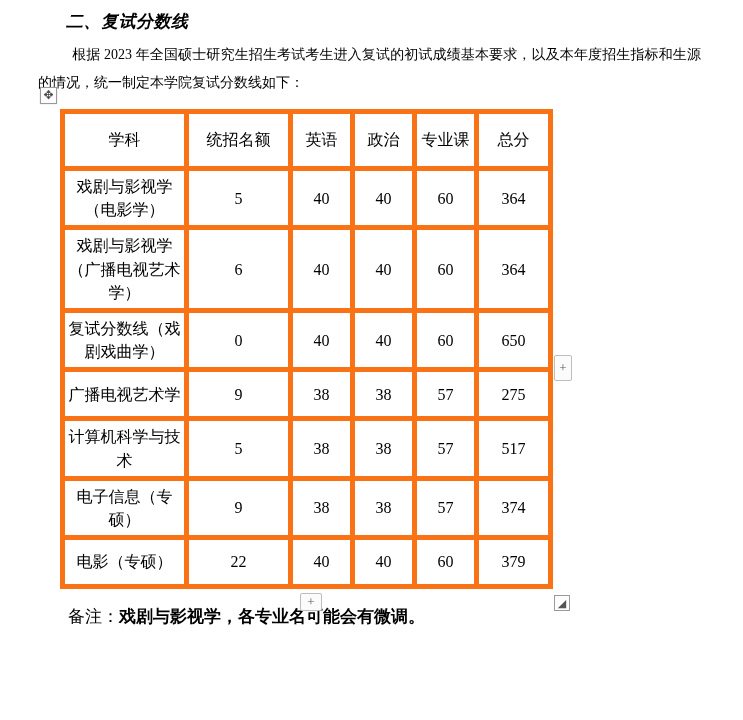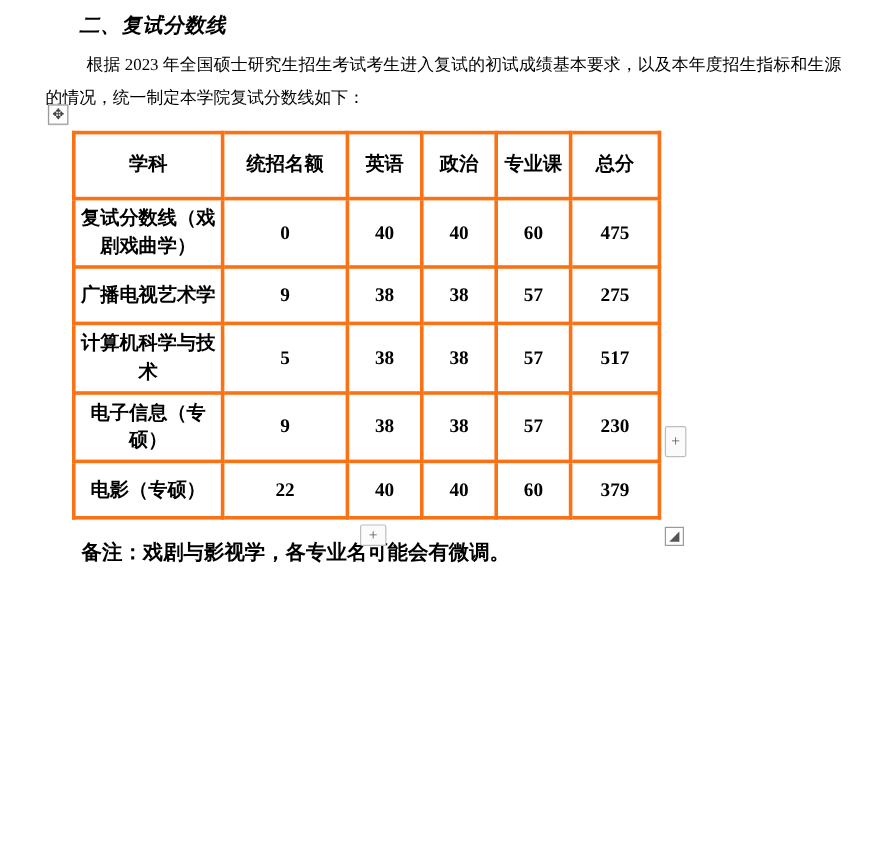--- a/index.html
+++ b/index.html
@@ -46,25 +46,25 @@
     margin: 12px 0 0 22px;
     width: 488px;
   }
   table.scores {
     border-collapse: collapse;
     width: 488px;
     table-layout: fixed;
     background: #fff;
   }
   table.scores td, table.scores th {
-    border: 3px solid #f97316;
+    border: 5px solid #f97316;
     text-align: center;
     vertical-align: middle;
     font-size: 16px;
-    font-weight: bold;
+    font-weight: normal;
     padding: 4px 2px;
     line-height: 1.45;
   }
   table.scores tr.header td {
     height: 44px;
   }
   table.scores tr.body-row td {
     height: 36px;
   }
   col.c0 { width: 124px; }
@@ -132,21 +132,21 @@
     font-size: 13px;
     line-height: 24px;
     text-align: center;
     box-sizing: border-box;
   }
   .note {
     font-size: 17px;
     font-weight: bold;
     margin: 16px 0 0 30px;
   }
-  .note .label { font-weight: bold; }
+  .note .label { font-weight: normal; }
 </style>
 </head>
 <body>
 
 <div class="page">
 
   <div class="section-heading">二、复试分数线</div>
 
   <div class="para"><span class="indent"></span><span>根据 2023 年全国硕士研究生招生考试考生进入复试的初试成绩基本要求，以及本年度招生指标和生源的情况，统一制定本学院复试分数线如下：</span></div>
 
@@ -166,29 +166,45 @@
       <tbody>
         <tr class="header">
           <td>学科</td>
           <td>统招名额</td>
           <td>英语</td>
           <td>政治</td>
           <td>专业课</td>
           <td>总分</td>
         </tr>
 
-
+        <tr class="body-row">
+          <td>戏剧与影视学（电影学）</td>
+          <td>5</td>
+          <td>40</td>
+          <td>40</td>
+          <td>60</td>
+          <td>364</td>
+        </tr>
+
+        <tr class="body-row">
+          <td>戏剧与影视学（广播电视艺术学）</td>
+          <td>6</td>
+          <td>40</td>
+          <td>40</td>
+          <td>60</td>
+          <td>364</td>
+        </tr>
 
         <tr class="body-row">
           <td>复试分数线（戏剧戏曲学）</td>
           <td>0</td>
           <td>40</td>
           <td>40</td>
           <td>60</td>
-          <td>475</td>
+          <td>650</td>
         </tr>
 
 
         <tr class="body-row">
           <td>广播电视艺术学</td>
           <td>9</td>
           <td>38</td>
           <td>38</td>
           <td>57</td>
           <td>275</td>
@@ -202,21 +218,21 @@
           <td>57</td>
           <td>517</td>
         </tr>
 
         <tr class="body-row">
           <td>电子信息（专硕）</td>
           <td>9</td>
           <td>38</td>
           <td>38</td>
           <td>57</td>
-          <td>230</td>
+          <td>374</td>
         </tr>
 
         <tr class="body-row">
           <td>电影（专硕）</td>
           <td>22</td>
           <td>40</td>
           <td>40</td>
           <td>60</td>
           <td>379</td>
         </tr>

